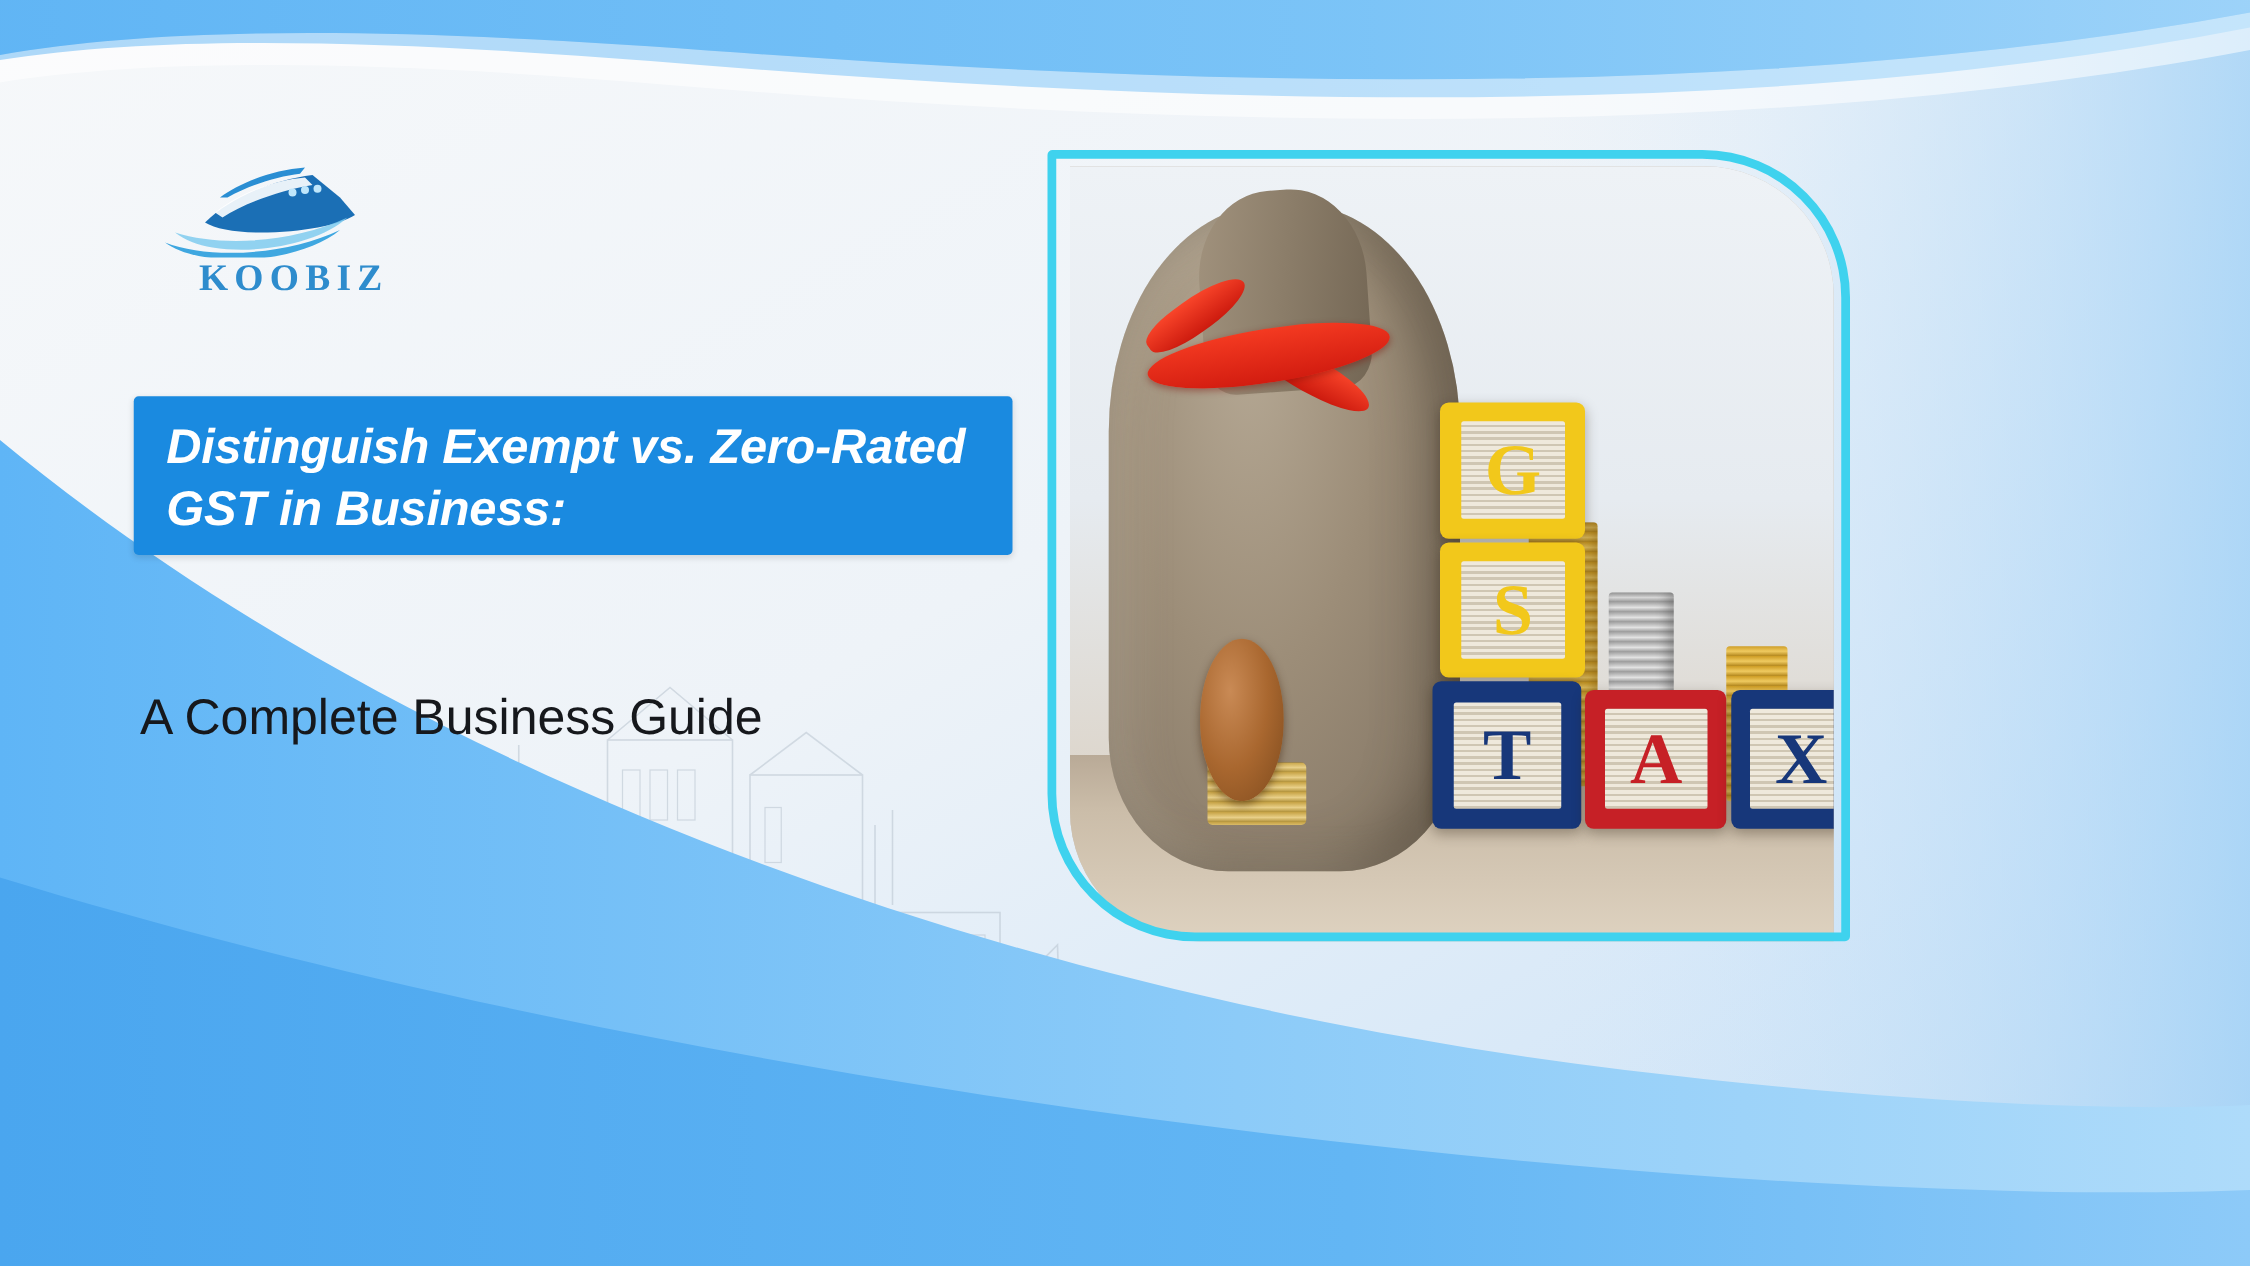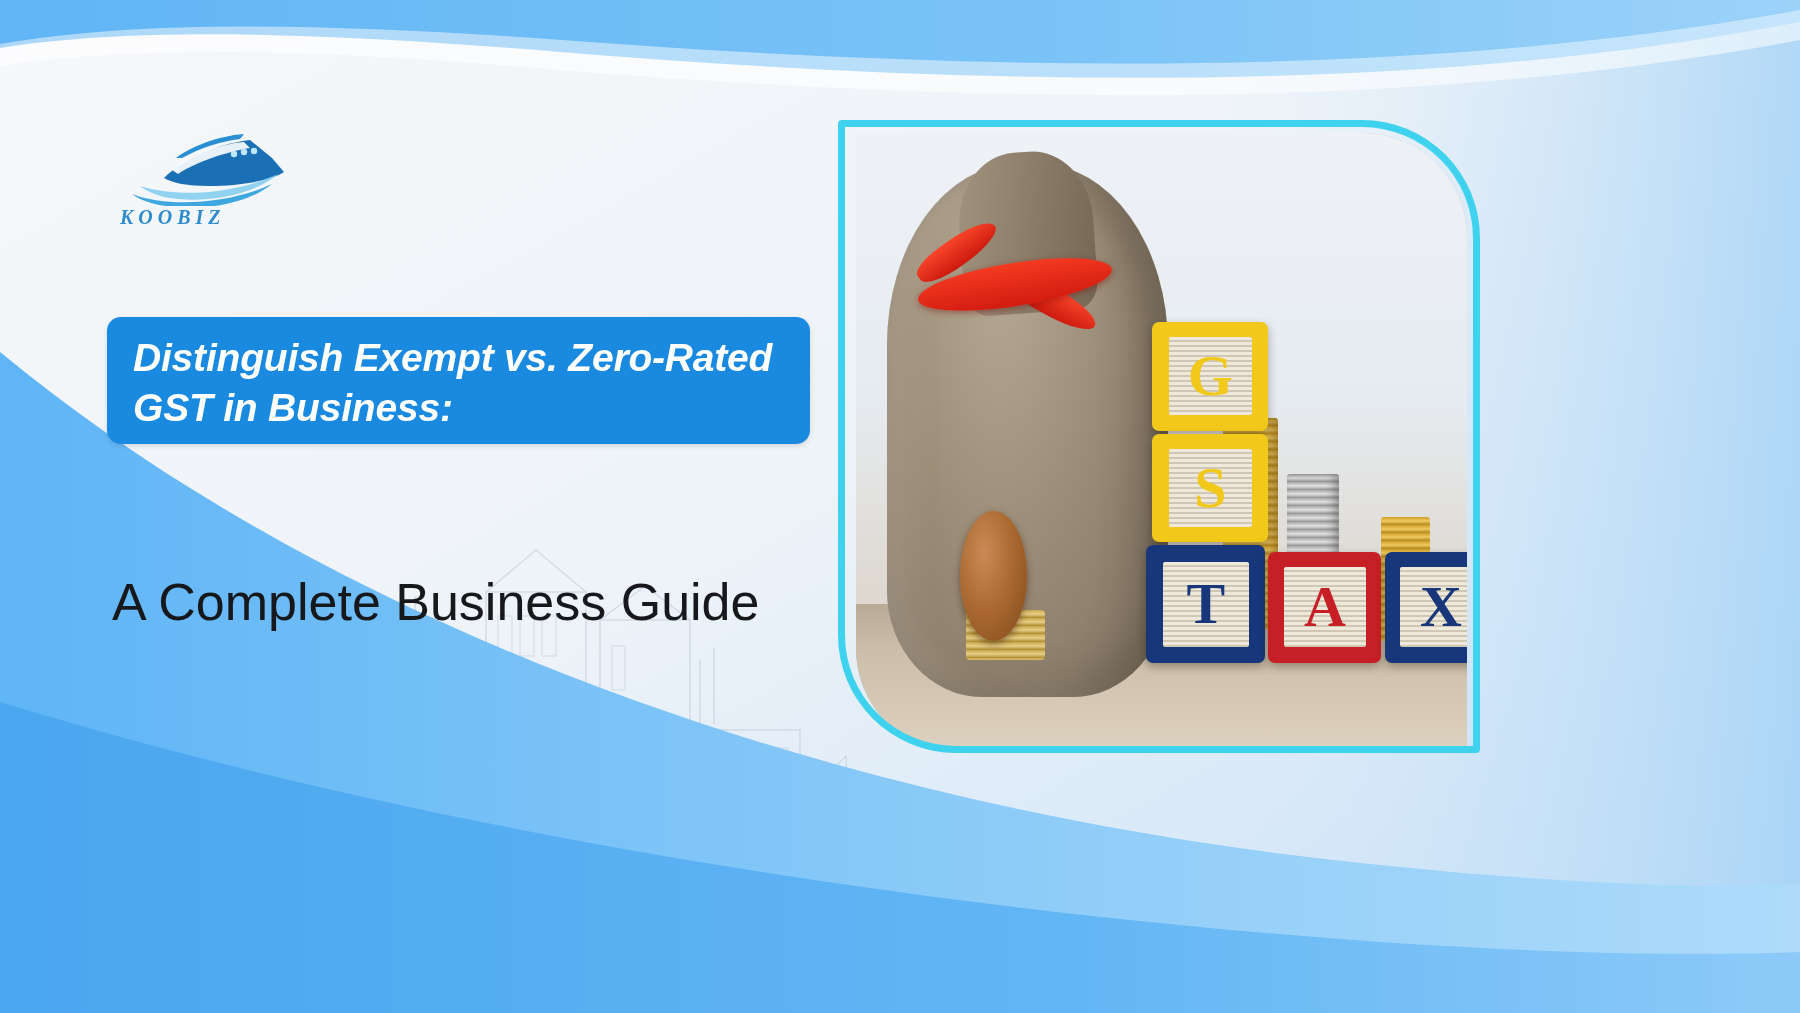--- a/index.html
+++ b/index.html
@@ -38,55 +38,54 @@
     left: 10px;
     top: 0;
     width: 180px;
     height: 78px;
   }
   #logo-word {
     position: absolute;
     left: 8px;
     top: 78px;
     width: 230px;
-    text-align: left;
+    text-align: center;
     font-family: "Liberation Serif", serif;
     font-weight: 700;
-    font-size: 20px;
+    font-size: 30px;
     letter-spacing: 5px;
     color: #2e8ccd;
-    font-style: italic;
   }
   
   #headline-banner {
     position: absolute;
     left: 107px;
     top: 317px;
     width: 703px;
     height: 127px;
     background: #1a8ae0;
-    border-radius: 14px;
+    border-radius: 4px;
     box-shadow: 0 2px 5px rgba(0, 0, 0, 0.12);
     box-sizing: border-box;
     padding: 16px 26px 0 26px;
   }
   .headline-line {
     font-size: 39px;
     line-height: 50px;
     font-weight: 700;
     font-style: italic;
     color: #ffffff;
     white-space: nowrap;
     letter-spacing: -0.2px;
   }
   #subtitle {
     position: absolute;
     left: 112px;
-    top: 577px;
-    font-size: 52px;
+    top: 549px;
+    font-size: 40px;
     line-height: 50px;
     font-weight: 400;
     color: #16181c;
     white-space: nowrap;
   }
   
   #photo-card {
     position: absolute;
     left: 838px;
     top: 120px;

